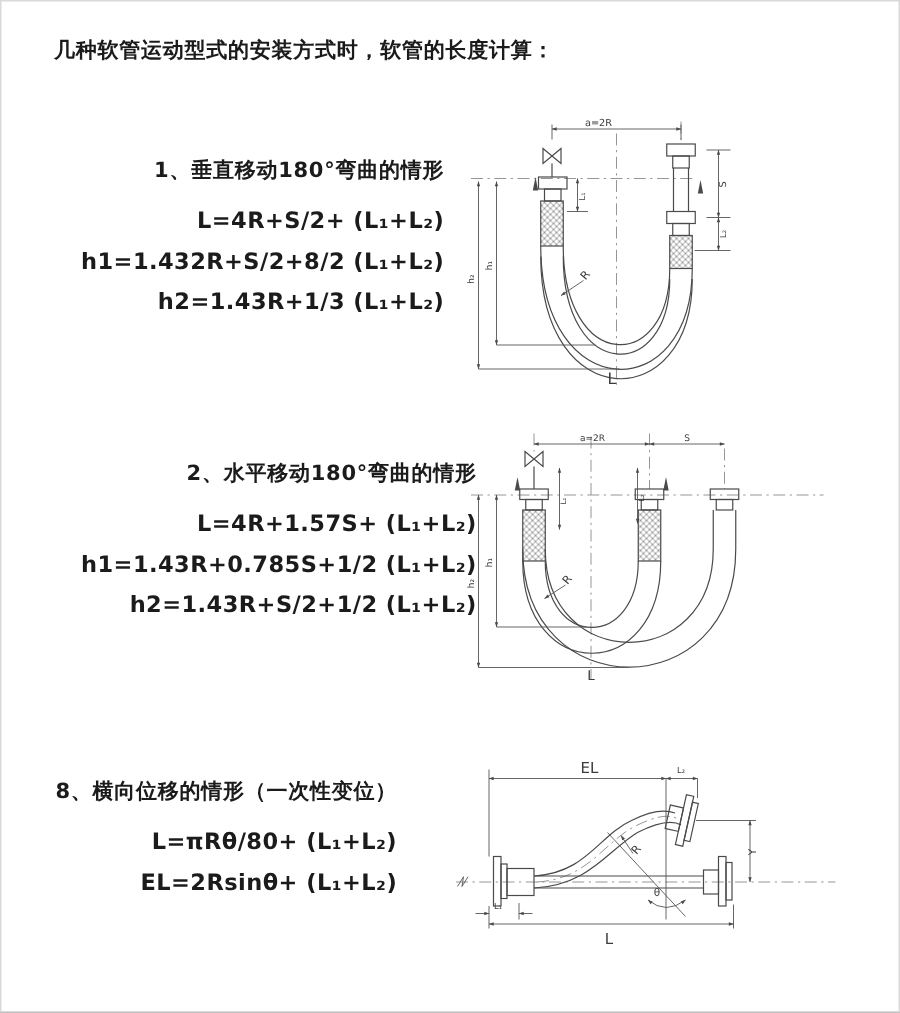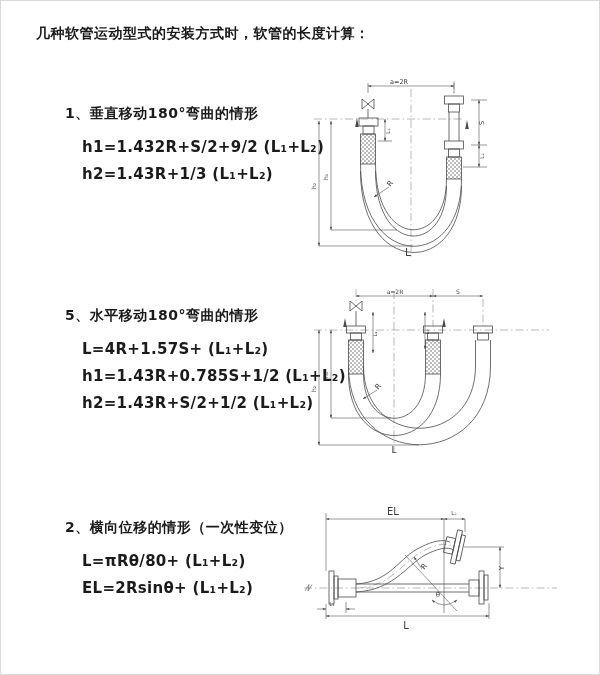--- a/index.html
+++ b/index.html
@@ -5,21 +5,21 @@
   html,body{margin:0;padding:0;background:#888;}
   .page{
     position:relative;width:600px;height:675px;background:#ffffff;
     font-family:"DejaVu Sans","Liberation Sans",sans-serif;
     color:#1b1b1b;overflow:hidden;border:1px solid #d9d9d9;box-sizing:border-box;
   }
   .doc-title{
     position:absolute;left:35px;top:24px;font-size:14px;font-weight:bold;
     letter-spacing:.5px;white-space:nowrap;
   }
-  .calc-section{position:absolute;left:64px;white-space:nowrap;}
+  .calc-section{position:absolute;left:36px;white-space:nowrap;text-align:right;}
   .sec-heading{font-size:14px;font-weight:bold;margin:0 0 11px 0;letter-spacing:.5px;}
   .formula{font-size:15px;font-weight:600;line-height:27px;margin-left:17px;letter-spacing:.3px;}
   .s1{top:104px;}
   .s2{top:306px;}
   .s3{top:518px;}
   .diag{position:absolute;}
   .d1{left:305px;top:75px;}
   .d2{left:305px;top:285px;}
   .d3{left:298px;top:498px;}
   svg{display:block;}
@@ -27,33 +27,34 @@
 </style>
 </head>
 <body>
 
 <div class="page">
 
   <div class="doc-title">几种软管运动型式的安装方式时，软管的长度计算：</div>
 
   <section class="calc-section s1">
     <h2 class="sec-heading">1、垂直移动180°弯曲的情形</h2>
-    <div class="formula">h1=1.432R+S/2+9/2 (L₁+L₂)</div>
+    <div class="formula">L=4R+S/2+ (L₁+L₂)</div>
+    <div class="formula">h1=1.432R+S/2+8/2 (L₁+L₂)</div>
     <div class="formula">h2=1.43R+1/3 (L₁+L₂)</div>
   </section>
 
   <section class="calc-section s2">
-    <h2 class="sec-heading">5、水平移动180°弯曲的情形</h2>
+    <h2 class="sec-heading">2、水平移动180°弯曲的情形</h2>
     <div class="formula">L=4R+1.57S+ (L₁+L₂)</div>
     <div class="formula">h1=1.43R+0.785S+1/2 (L₁+L₂)</div>
     <div class="formula">h2=1.43R+S/2+1/2 (L₁+L₂)</div>
   </section>
 
   <section class="calc-section s3">
-    <h2 class="sec-heading">2、横向位移的情形（一次性变位）</h2>
+    <h2 class="sec-heading">8、横向位移的情形（一次性变位）</h2>
     <div class="formula">L=πRθ/80+ (L₁+L₂)</div>
     <div class="formula">EL=2Rsinθ+ (L₁+L₂)</div>
   </section>
 
   <svg class="diag d1" width="200" height="190" viewBox="305 75 200 190">
     <defs>
       <marker id="d1ah" viewBox="0 0 10 10" refX="9.5" refY="5" markerWidth="8" markerHeight="5.5" orient="auto-start-reverse">
         <path d="M0,1.6 L10,5 L0,8.4 z" fill="#4a4a4a"></path>
       </marker>
       <pattern id="d1hx" width="4" height="4" patternUnits="userSpaceOnUse">

